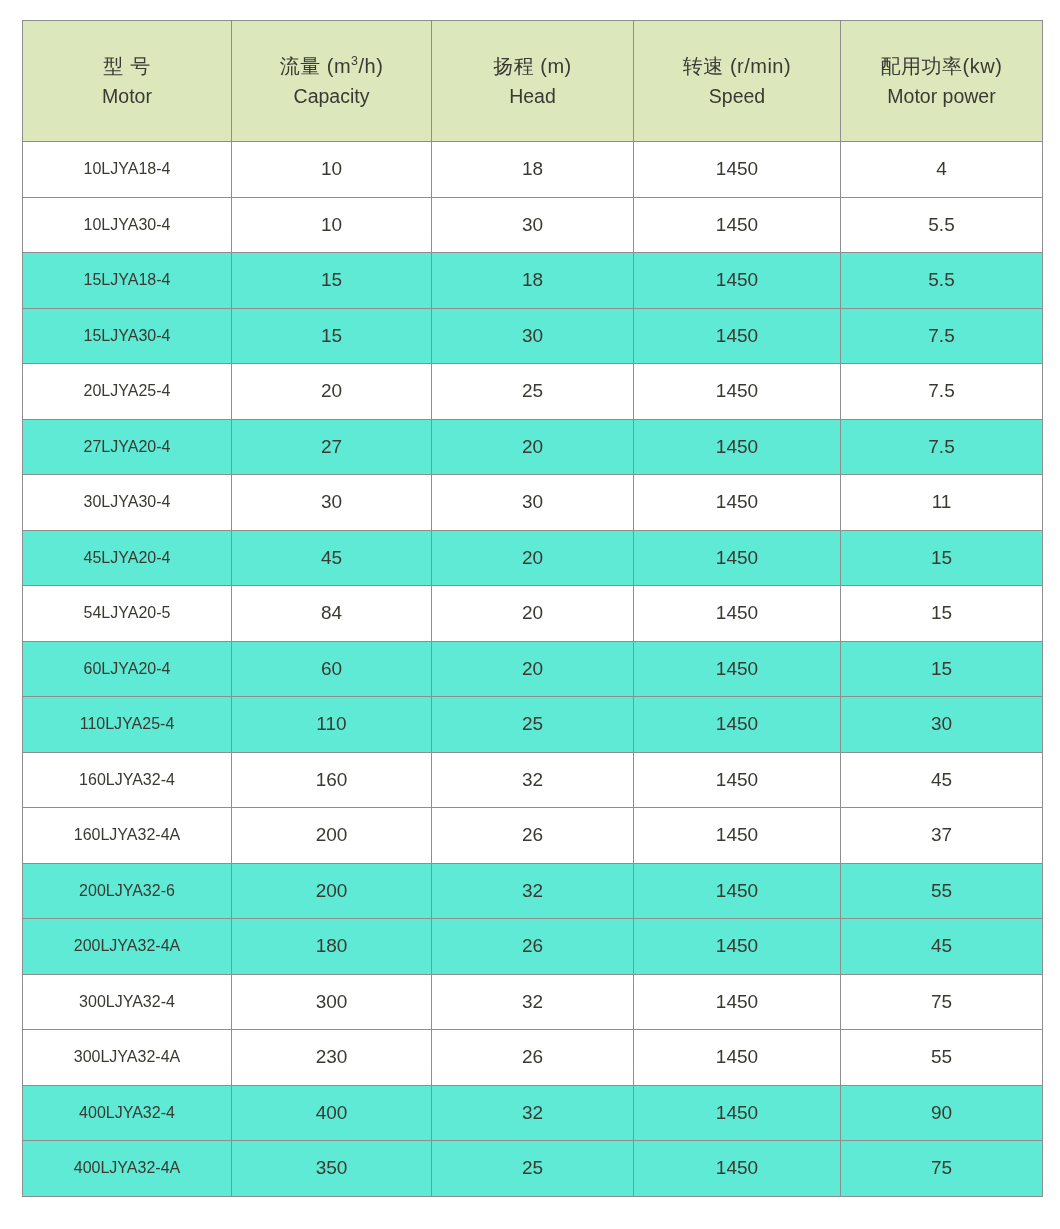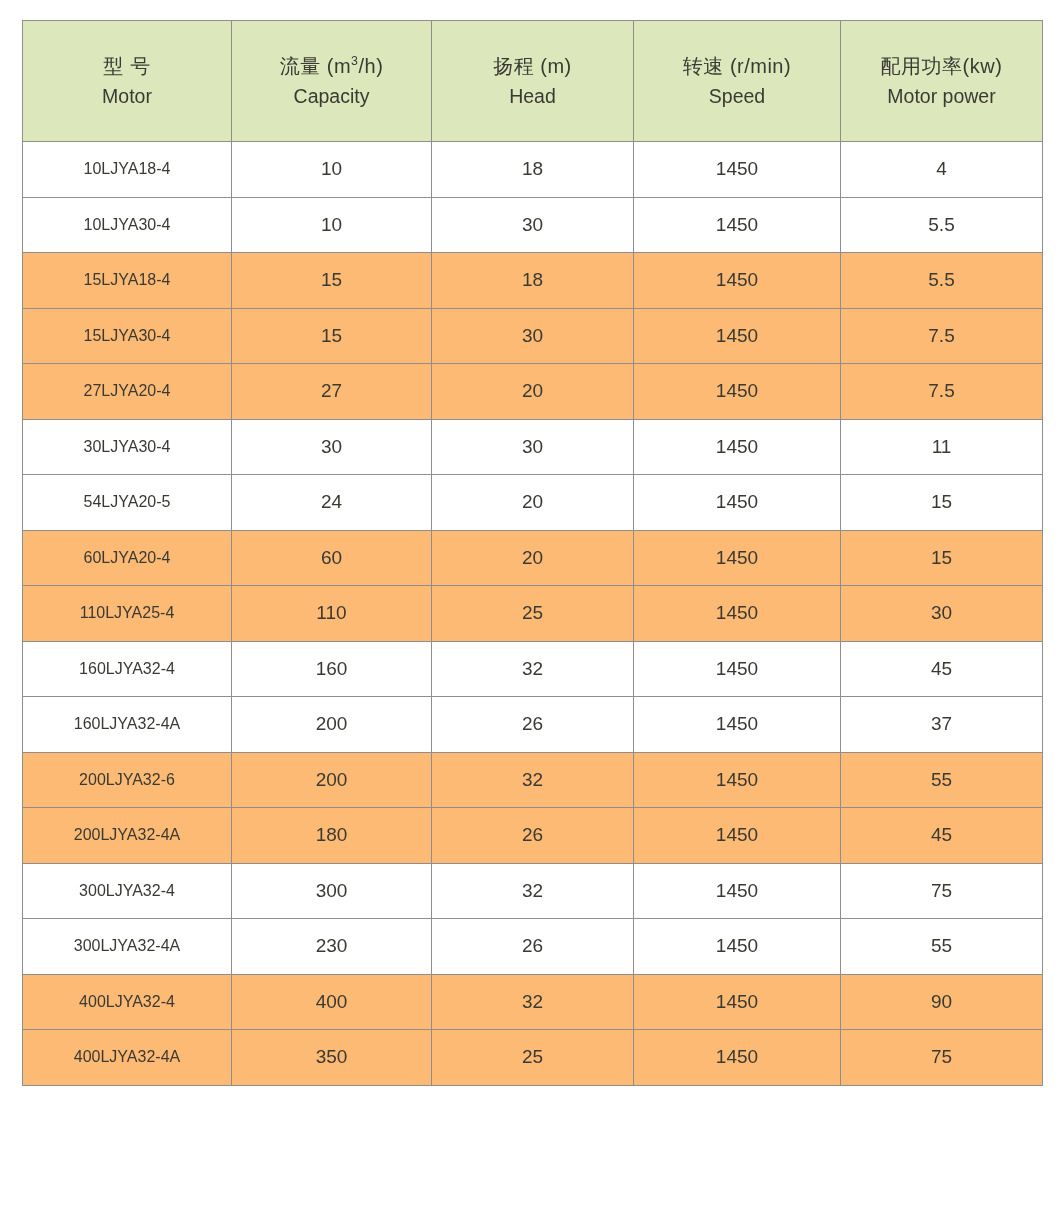--- a/index.html
+++ b/index.html
@@ -61,21 +61,21 @@
     vertical-align: super;
     line-height: 0;
   }
   tbody td {
     height: 54.5px;
     padding: 0;
     font-size: 19px;
     color: #3c3c34;
   }
   tbody tr.shaded td {
-    background: #fdba74;
+    background: #5eead4;
     margin-left: 8px;
   }
   tbody td.col-type {
     font-size: 16px;
   }
   
   col.c0 { width: 209px; }
   col.c1 { width: 200px; }
   col.c2 { width: 202px; }
   col.c3 { width: 207px; }
@@ -139,37 +139,51 @@
           <td>1450</td>
           <td>5.5</td>
         </tr>
         <tr class="shaded">
           <td class="col-type">15LJYA30-4</td>
           <td>15</td>
           <td>30</td>
           <td>1450</td>
           <td>7.5</td>
         </tr>
+        <tr>
+          <td class="col-type">20LJYA25-4</td>
+          <td>20</td>
+          <td>25</td>
+          <td>1450</td>
+          <td>7.5</td>
+        </tr>
         <tr class="shaded">
           <td class="col-type">27LJYA20-4</td>
           <td>27</td>
           <td>20</td>
           <td>1450</td>
           <td>7.5</td>
         </tr>
         <tr>
           <td class="col-type">30LJYA30-4</td>
           <td>30</td>
           <td>30</td>
           <td>1450</td>
           <td>11</td>
         </tr>
+        <tr class="shaded">
+          <td class="col-type">45LJYA20-4</td>
+          <td>45</td>
+          <td>20</td>
+          <td>1450</td>
+          <td>15</td>
+        </tr>
         <tr>
           <td class="col-type">54LJYA20-5</td>
-          <td>24</td>
+          <td>84</td>
           <td>20</td>
           <td>1450</td>
           <td>15</td>
         </tr>
         <tr class="shaded">
           <td class="col-type">60LJYA20-4</td>
           <td>60</td>
           <td>20</td>
           <td>1450</td>
           <td>15</td>

